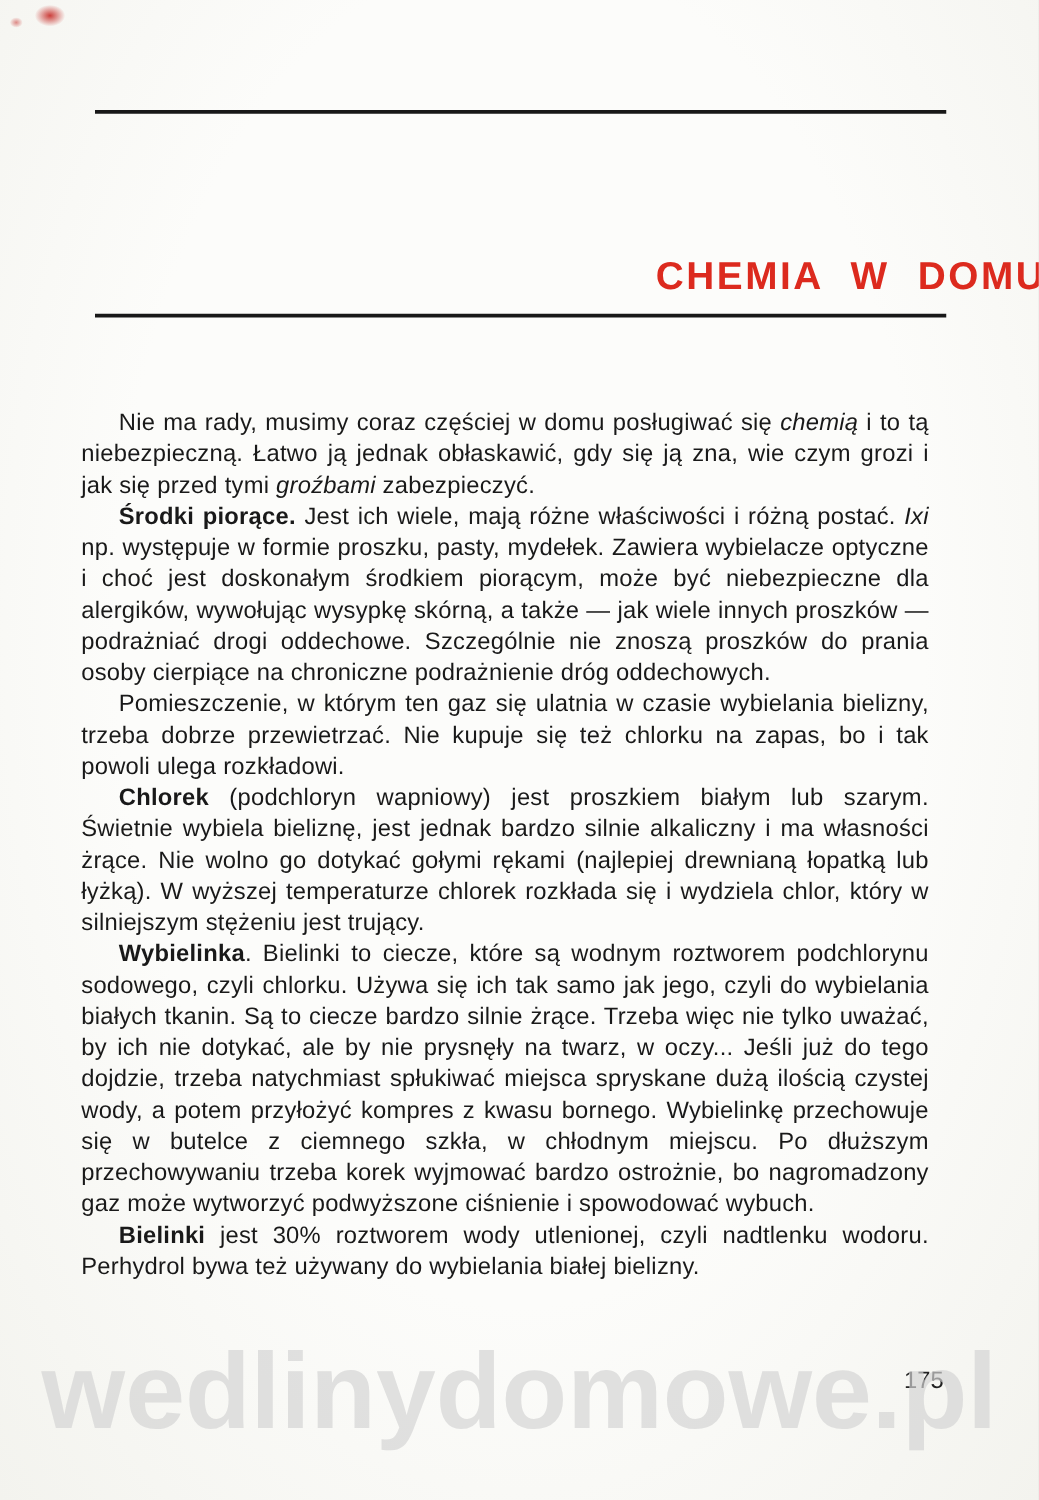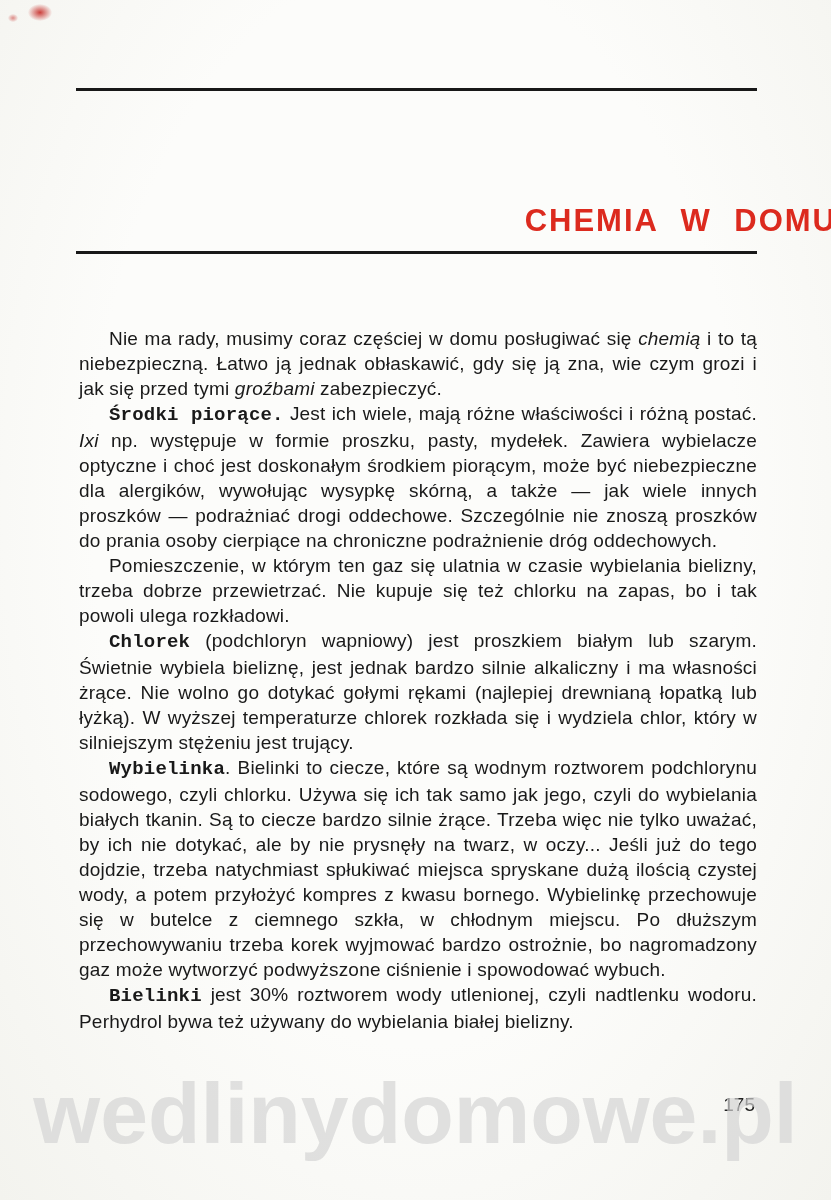--- a/index.html
+++ b/index.html
@@ -37,30 +37,30 @@
     font-size: 31px;
     font-weight: 700;
     letter-spacing: 2px;
     word-spacing: 12px;
     color: #dc2a1e;
   }
 
   .body-text {
     position: absolute;
     top: 326px;
-    left: 79px;
+    left: 65px;
     width: 678px;
     font-size: 19px;
     line-height: 25px;
     text-align: justify;
     letter-spacing: 0.2px;
     color: #191919;
   }
   .para { margin: 0; text-indent: 30px; }
-  .para .bold { font-weight: 700; font-family: Liberation Mono, monospace; }
+  .para .bold { font-weight: 700; }
   .para .italic { font-style: italic; }
 
   .page-number {
     position: absolute;
     top: 1094px;
     right: 76px;
     font-size: 19px;
     color: #222222;
     margin-left: 40px;
   }

